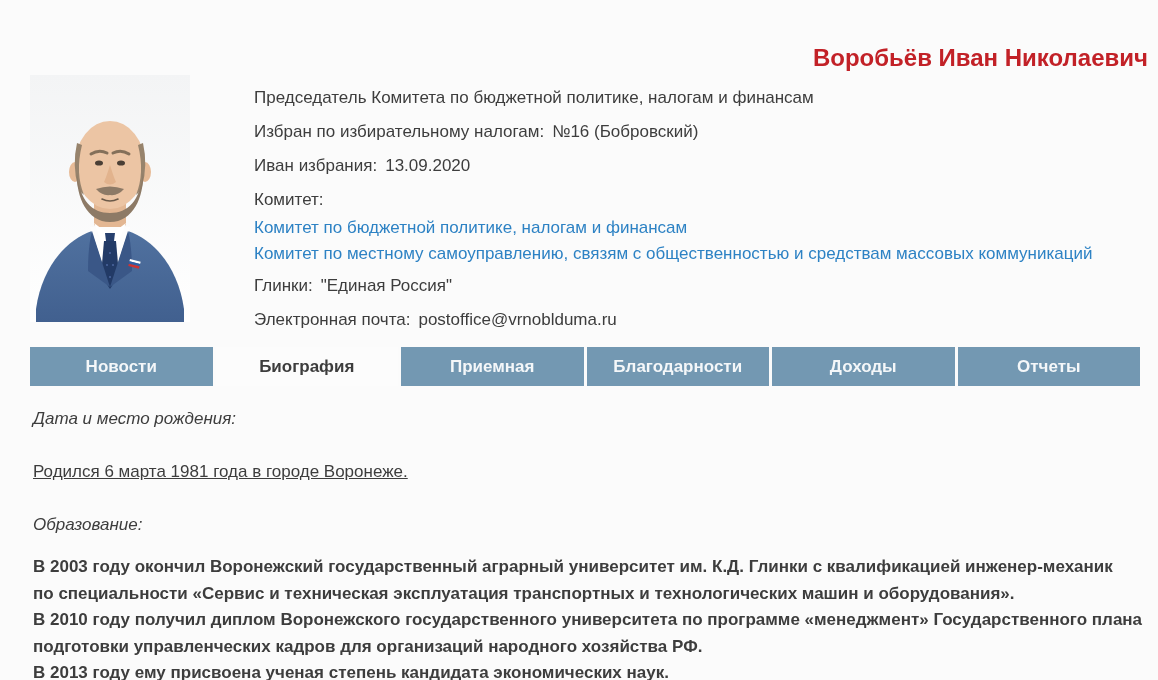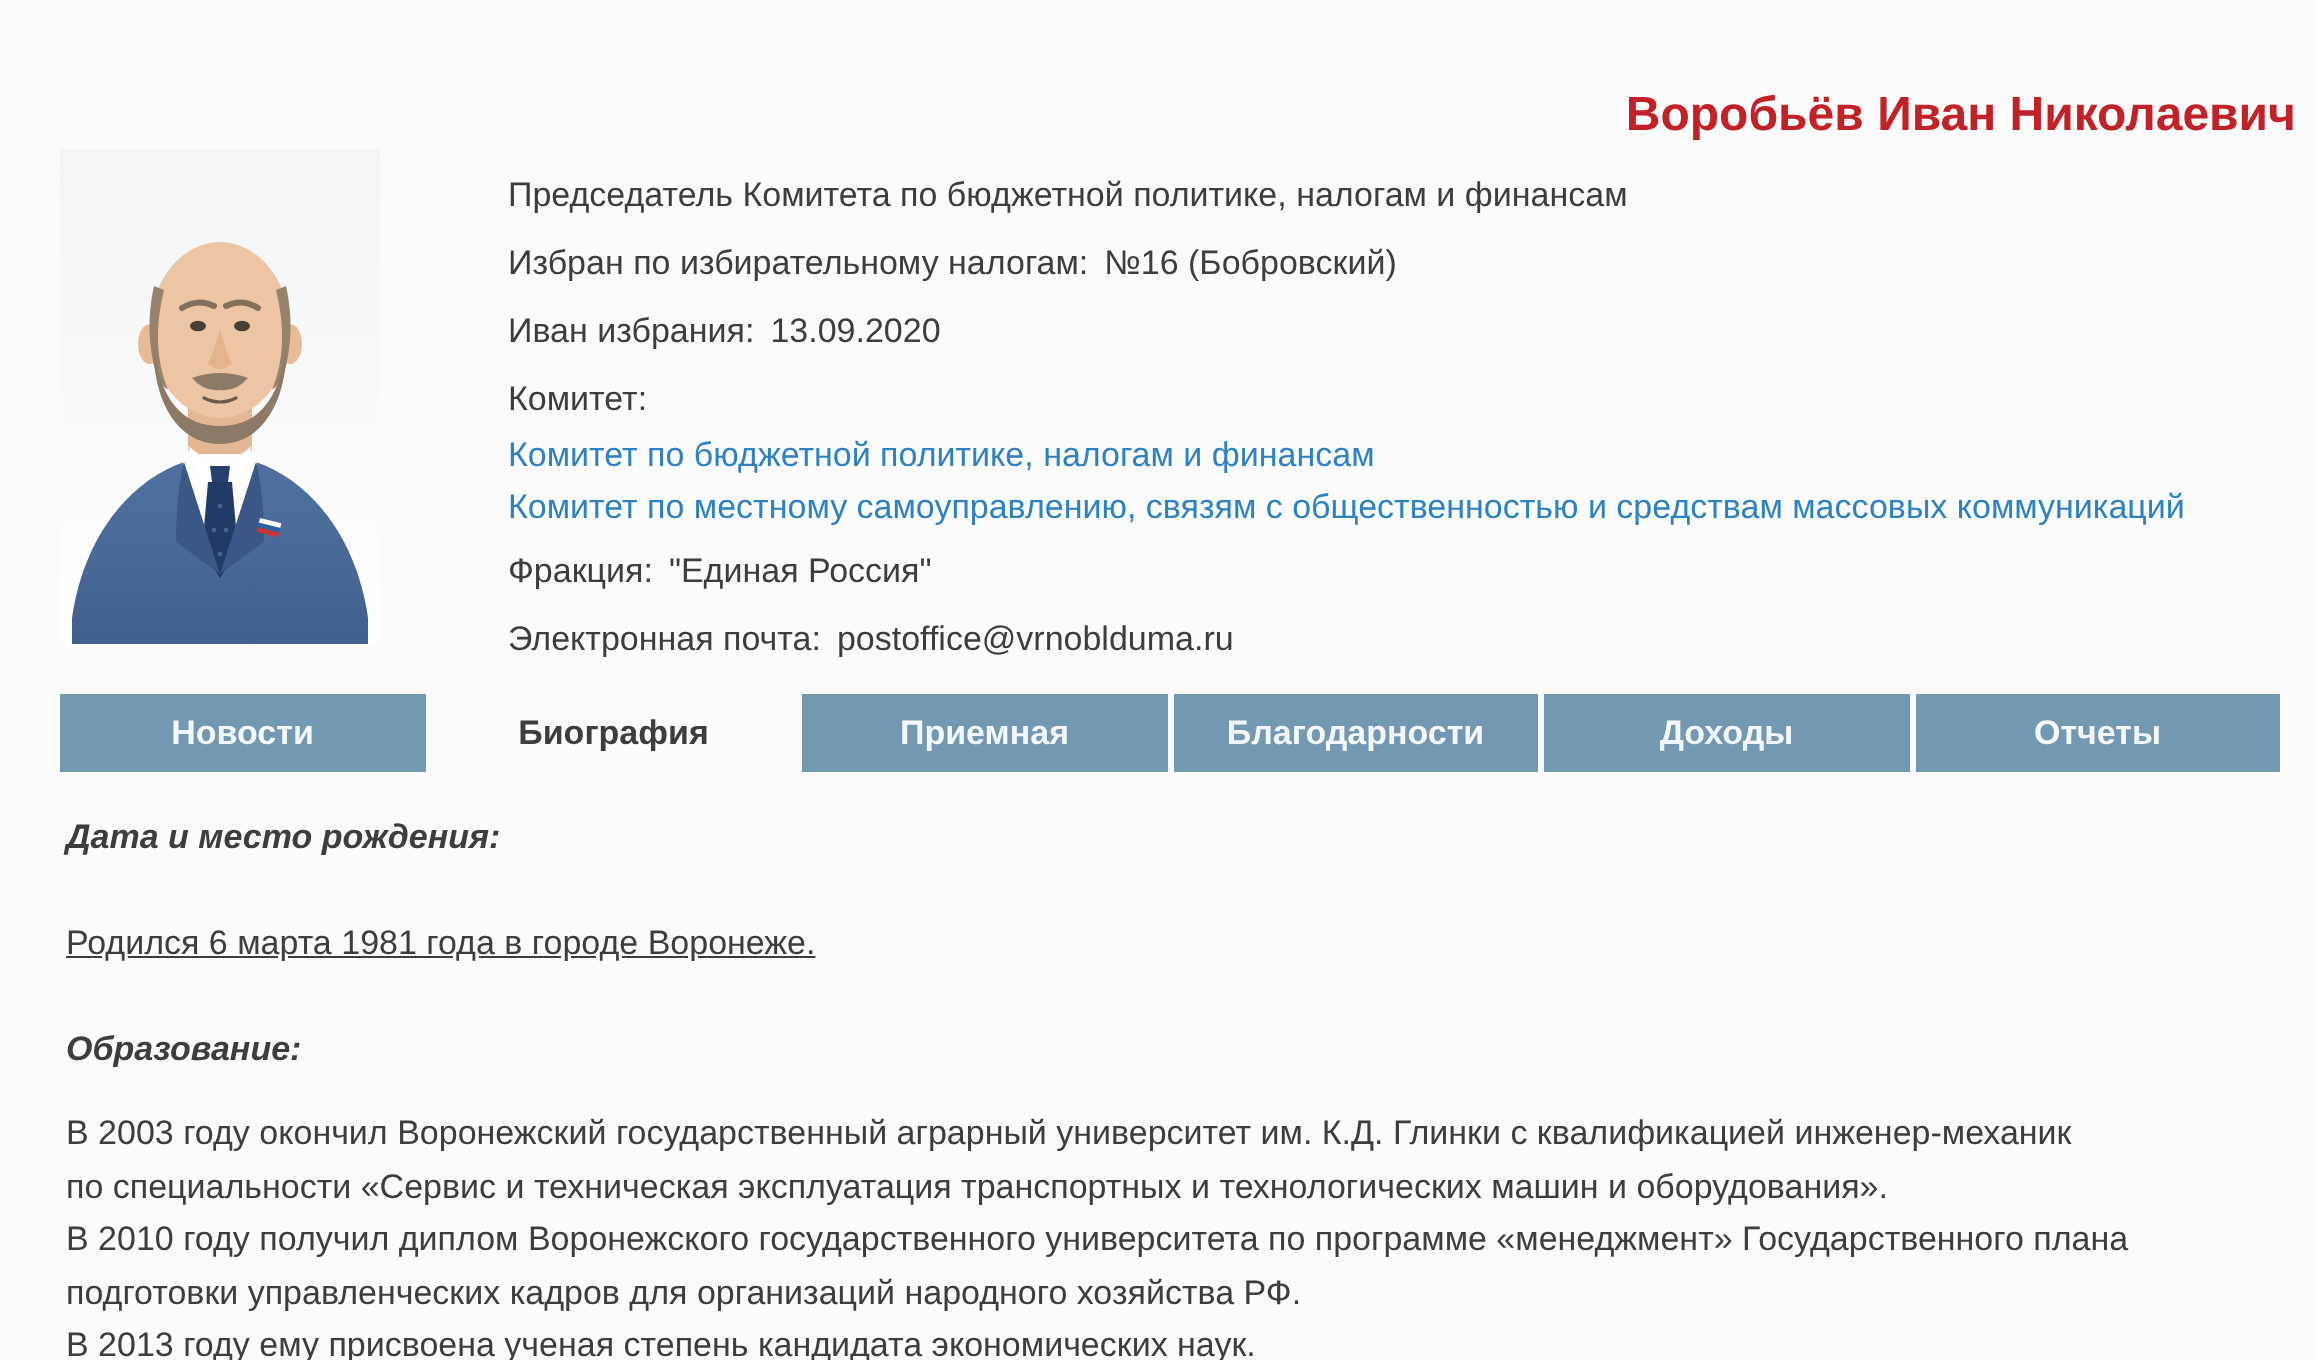--- a/index.html
+++ b/index.html
@@ -39,27 +39,27 @@
     flex:1;display:flex;align-items:center;justify-content:center;
     background:#7398b2;color:#f4f7f9;font-size:17px;cursor:pointer;
     user-select:none;white-space:nowrap;font-weight:bold;
   }
   .tab.active{background:#fcfcfc;color:#3d3d3d;cursor:default;}
   
   .content{
     position:absolute;left:33px;top:396px;width:1112px;font-size:17px;
   }
   .bio-heading{
-    font-style:italic;font-weight:bold;height:20px;line-height:20px;white-space:nowrap;
+    font-style:italic;font-weight:normal;height:20px;line-height:20px;white-space:nowrap;
   }
   .h-birth{margin-top:13px;}
   .t-birth{margin-top:33px;height:20px;line-height:20px;white-space:nowrap;text-decoration:underline;}
   .h-edu{margin-top:33px;}
   .edu{margin-top:19px;}
-  .edu-line{line-height:26.5px;white-space:nowrap;}
+  .edu-line{line-height:26.5px;white-space:nowrap;font-weight:bold;}
 </style>
 </head>
 <body>
 
 <div class="page-title">Воробьёв Иван Николаевич</div>
 
 <div class="photo">
   <svg viewBox="0 0 160 247" xmlns="http://www.w3.org/2000/svg">
     <defs>
       <linearGradient id="bgGrad" x1="0" y1="0" x2="0" y2="1">
@@ -126,21 +126,21 @@
   <div class="info-line">
     <span>Избран по избирательному налогам:</span><span class="val">№16 (Бобровский)</span>
   </div>
   <div class="info-line">
     <span>Иван избрания:</span><span class="val">13.09.2020</span>
   </div>
   <div class="committee-label">Комитет:</div>
   <a class="committee-link">Комитет по бюджетной политике, налогам и финансам</a>
   <a class="committee-link">Комитет по местному самоуправлению, связям с общественностью и средствам массовых коммуникаций</a>
   <div class="info-line after-links">
-    <span>Фракция:</span><span class="val">"Единая Россия"</span>
+    <span>Глинки:</span><span class="val">"Единая Россия"</span>
   </div>
   <div class="info-line">
     <span>Электронная почта:</span><span class="val">postoffice@vrnoblduma.ru</span>
   </div>
 </div>
 
 <div class="tabs">
   <div class="tab">Новости</div>
   <div class="tab active">Биография</div>
   <div class="tab">Приемная</div>

